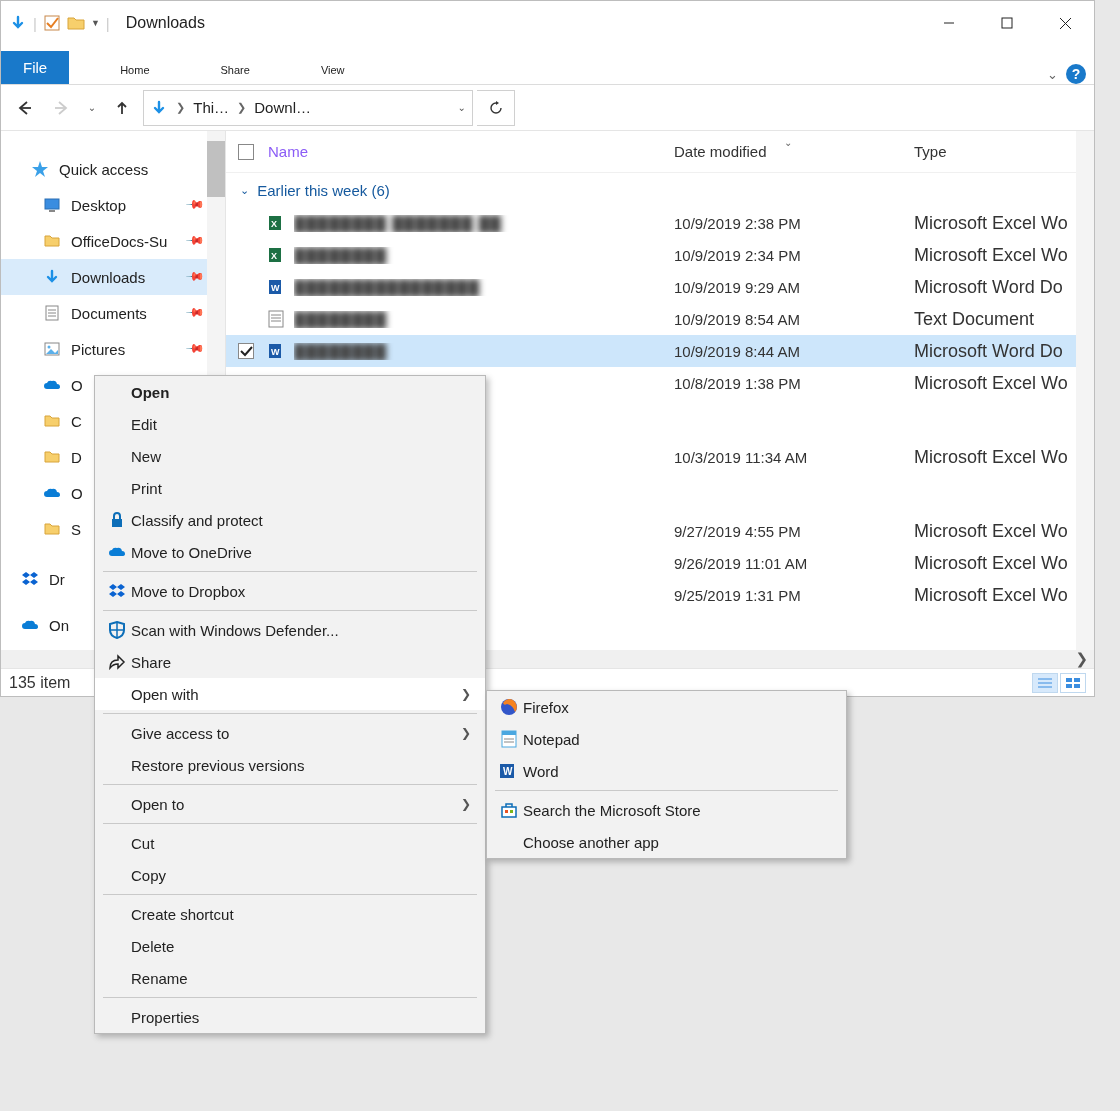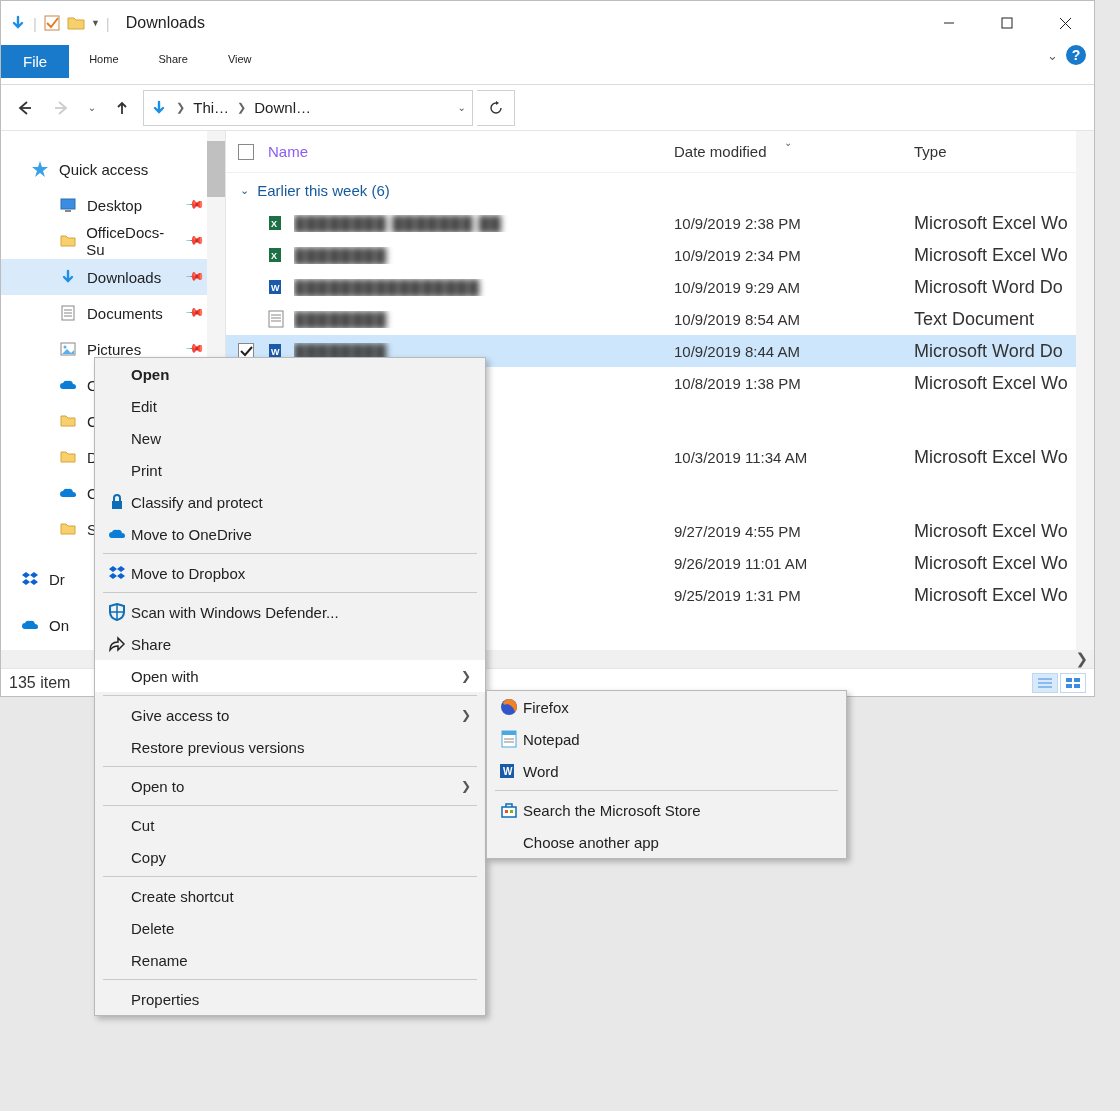--- a/index.html
+++ b/index.html
@@ -3,39 +3,39 @@
 <meta charset="utf-8">
 <style>
   * { box-sizing: border-box; margin: 0; padding: 0; }
   body { font-family: "Segoe UI", Arial, sans-serif; font-size: 15px; color: #222; background: #e8e8e8; width: 1120px; height: 1111px; overflow: hidden; position: relative; }
   .window { position: absolute; left: 0; top: 0; width: 1095px; height: 697px; background: #fff; border: 1px solid #bdbdbd; }
   .titlebar { display: flex; align-items: center; height: 44px; background: #fff; }
   .tb-left { display: flex; align-items: center; gap: 6px; padding-left: 8px; }
   .tb-title { font-size: 16px; padding-left: 10px; }
   .tb-buttons { margin-left: auto; display: flex; }
   .tb-btn { width: 58px; height: 44px; display:flex; align-items:center; justify-content:center; }
-  .ribbon { display:flex; align-items:flex-start; height: 40px; border-bottom:1px solid #dcdcdc; }
+  .ribbon { display:flex; align-items:flex-end; height: 40px; border-bottom:1px solid #dcdcdc;gap:31px; }
   .ribbon .file-tab { background:#1979ca; color:#fff; padding: 8px 22px; font-size:15px; }
   .ribbon .tab { padding: 8px 20px; font-size:11px; color:#222; }
   .ribbon .right { margin-left:auto; display:flex; align-items:center; gap:8px; padding-right:8px; }
   .help-circle { width:20px; height:20px; border-radius:50%; background:#1979ca; color:#fff; display:flex; align-items:center; justify-content:center; font-size:14px; font-weight:bold; }
   .navbar { display:flex; align-items:center; height:46px; border-bottom:1px solid #e5e5e5; padding:4px 6px; gap:4px; }
   .nav-btn { width:34px; height:34px; display:flex; align-items:center;justify-content:center; color:#555; }
   .nav-btn.disabled { color:#bbb; }
   .addr { flex:0 0 330px; height:36px; border:1px solid #d0d0d0; display:flex; align-items:center; padding:0 6px; gap:4px; }
   .addr .crumb { font-size:15px; white-space:nowrap; overflow:hidden; text-overflow:ellipsis; }
   .addr .chev { color:#666; font-size:11px; padding:0 4px; }
   .refresh { width:38px; height:36px; border:1px solid #d0d0d0; border-left:none; display:flex; align-items:center; justify-content:center; }
   .search { flex:1; height:36px; border:1px solid #d0d0d0; margin-left:14px; display:flex; align-items:center; padding:0 10px; gap:10px; color:#555; }
   .content { display:flex; height: calc(100% - 44px - 40px - 46px - 28px); position:relative; }
   .sidebar { width: 225px; border-right:1px solid #e5e5e5; overflow:hidden; position:relative; padding-top:20px; }
   .sidebar-scroll { position:absolute; right:0; top:0; width:18px; height:100%; background:#f4f4f4; }
   .sidebar-scroll .thumb { background:#c0c0c0; width:100%; height:56px; margin-top:10px; }
   .qa-row, .s-item { display:flex; align-items:center; height:36px; padding-left:30px; gap:10px; font-size:15px; }
-  .s-item { padding-left:58px; }
+  .s-item { padding-left:42px; }
   .s-item.sel { background:#d9ebfb; }
   .pin { margin-left:auto; margin-right:22px; color:#7d7d7d; font-size:12px; transform:rotate(45deg); }
   .icon-box { width:18px; height:18px; display:flex; align-items:center;justify-content:center; }
   .filelist { flex:1; overflow:hidden; position:relative; }
   .col-hdr { display:flex; align-items:center; height:42px; border-bottom:1px solid #f0f0f0; padding-left:12px; }
   .hdr-check { width:30px; height:42px; display:flex; align-items:center; }
   .chk { width:16px; height:16px; border:1px solid #888; background:#fff; }
   .hdr-name { flex:0 0 406px; font-size:15px; color:#8b5cf6; }
   .hdr-date { flex:0 0 240px; font-size:15px; color:#333; position:relative; }
   .hdr-type { flex:1; font-size:15px; color:#333; }
@@ -51,21 +51,21 @@
   .row.sel { background:#cde6fb; }
   .blur-name { filter: blur(3px); letter-spacing:1px; color:#444; }
   .file-scroll { position:absolute; right:0; top:0; width:18px; height:100%; background:#f4f4f4; }
   .bottom-scroll { position:absolute; left:0; bottom:28px; right:0; height:18px; background:#f0f0f0; display:flex; justify-content:flex-end; align-items:center; }
   .statusbar { position:absolute; left:0; bottom:0; right:0; height:28px; border-top:1px solid #e5e5e5; background:#fff; display:flex; align-items:center; padding:0 8px; font-size:16px; color:#333; }
   .view-toggles { margin-left:auto; display:flex; gap:2px; }
   .vt { width:26px; height:20px; border:1px solid #bfd8ef; display:flex; align-items:center; justify-content:center; }
   .vt.active { background:#d7e9fb; }
   
   .ctx { position:absolute; background:#f2f2f2; border:1px solid #b9b9b9; box-shadow:3px 3px 6px rgba(0,0,0,0.25); font-size:15px; }
-  .ctx-main { left:94px; top:357px; width:392px; }
+  .ctx-main { left:94px; top:375px; width:392px; }
   .ctx-row { display:flex; align-items:center; height:32px; padding:0 14px 0 8px; }
   .ctx-row.hl { background:#fff; }
   .ctx-icon { width:28px; display:flex; align-items:center; justify-content:center; }
   .ctx-label { flex:1; }
   .ctx-arrow { color:#555; font-size:12px; }
   .ctx-sep { height:1px; background:#c9c9c9; margin:3px 8px; }
   .ctx-row.bold .ctx-label { font-weight:600; }
   .ctx-sub { left:486px; top:690px; width:361px; }
   .sep-line { color:#ccc; }
 </style>

